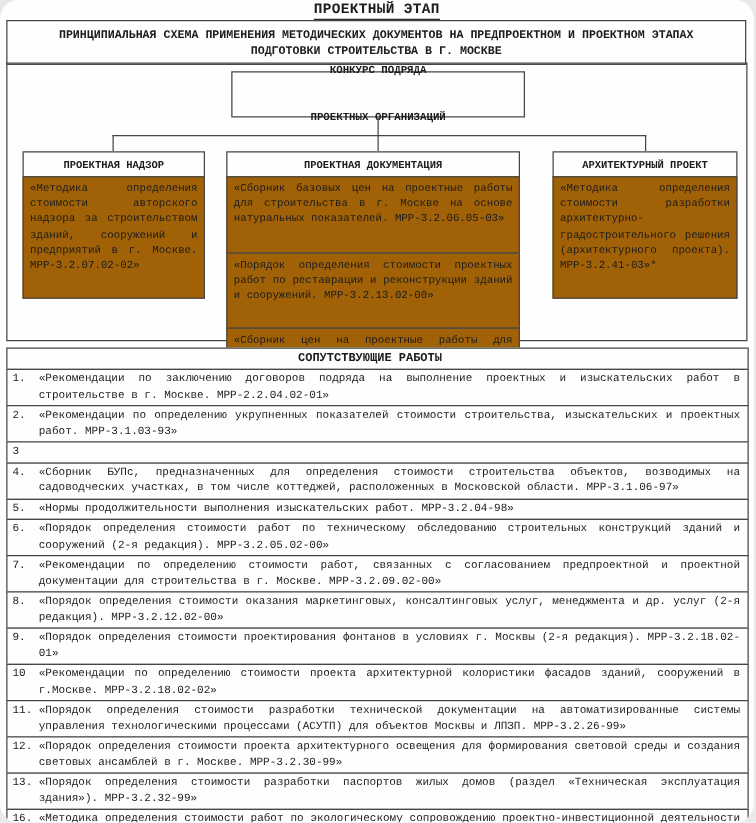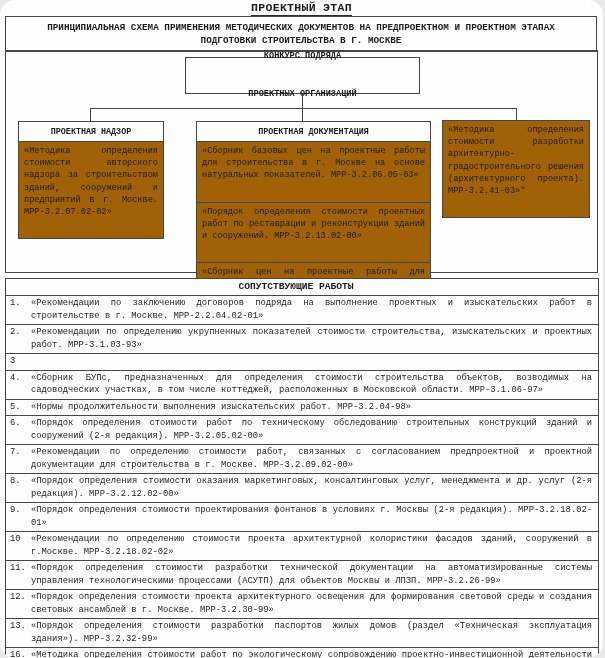--- a/index.html
+++ b/index.html
@@ -27,21 +27,21 @@
   }
   .root-box{
     position:absolute;left:179px;top:6px;width:235px;height:37px;
     border:1px solid #464646;box-sizing:border-box;
     display:flex;flex-direction:column;align-items:center;justify-content:center;
     font-weight:bold;font-size:8.6px;line-height:1.55;text-align:center;gap:24px;
   }
   .line{position:absolute;background:#464646;}
   .col{position:absolute;top:70px;}
   .col-left{left:12px;width:146px;}
-  .col-mid{left:190px;width:235px;}
+  .col-mid{left:175px;width:235px;}
   .col-right{left:436px;width:148px;}
   .col-header{
     border:1px solid #464646;box-sizing:border-box;text-align:center;
     font-weight:bold;font-size:8.4px;padding:5px 2px 4px 2px;background:#fefefe;
   }
   .col-item{
     border:1px solid #464646;box-sizing:border-box;margin-top:-1px;
     font-size:8.6px;line-height:1.42;padding:3px 5px 20px 5px;
     text-align:justify;background:#a16207;
   }
@@ -97,20 +97,21 @@
     </div>
 
     <div class="col col-mid">
       <div class="col-header">ПРОЕКТНАЯ ДОКУМЕНТАЦИЯ</div>
       <div class="col-item">«Сборник базовых цен на проектные работы для строительства в г. Москве на основе натуральных показателей. МРР-3.2.06.05-03»</div>
       <div class="col-item">«Порядок определения стоимости проектных работ по реставрации и реконструкции зданий и сооружений. МРР-3.2.13.02-00»</div>
       <div class="col-item">«Сборник цен на проектные работы для капитального ремонта жилых домов, детских дошкольных учреждений и школ. МРР-3.2.38-02»</div>
     </div>
 
     <div class="col col-right">
+      <div class="col-header">АРХИТЕКТУРНЫЙ ПРОЕКТ</div>
       <div class="col-item">«Методика определения стоимости разработки архитектурно-градостроительного решения (архитектурного проекта). МРР-3.2.41-03»*</div>
     </div>
 
   </div>
 
   <div class="works">
     <div class="works-header">СОПУТСТВУЮЩИЕ РАБОТЫ</div>
 
     <div class="work-row">
       <span class="work-num">1.</span>

